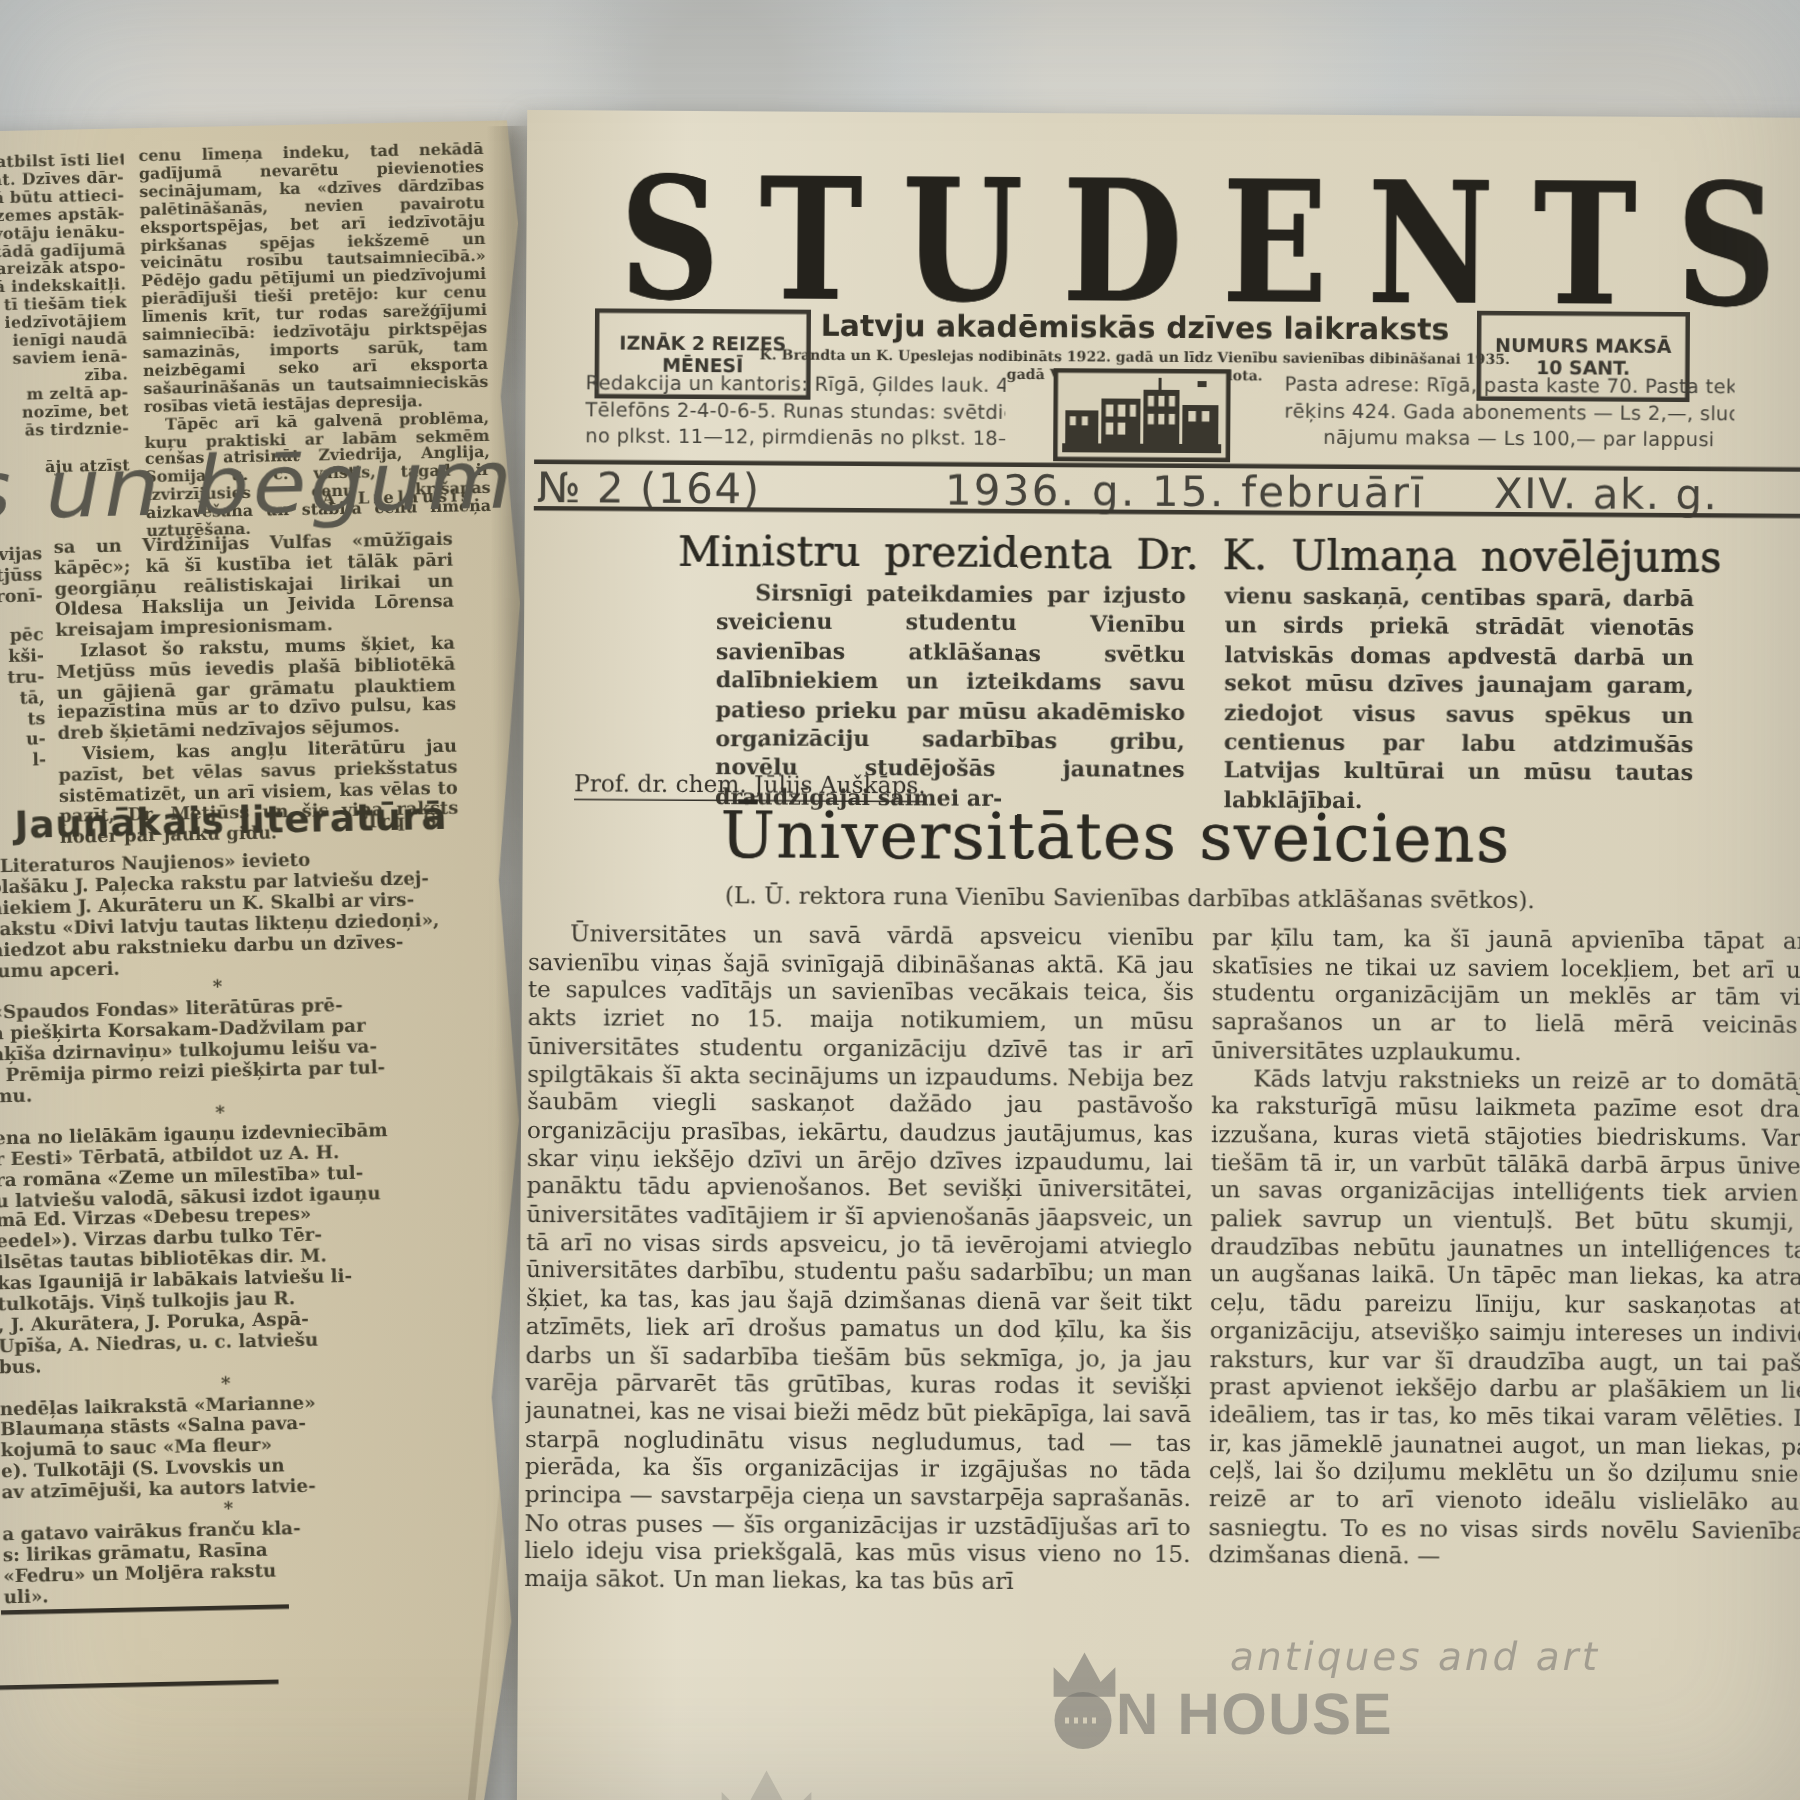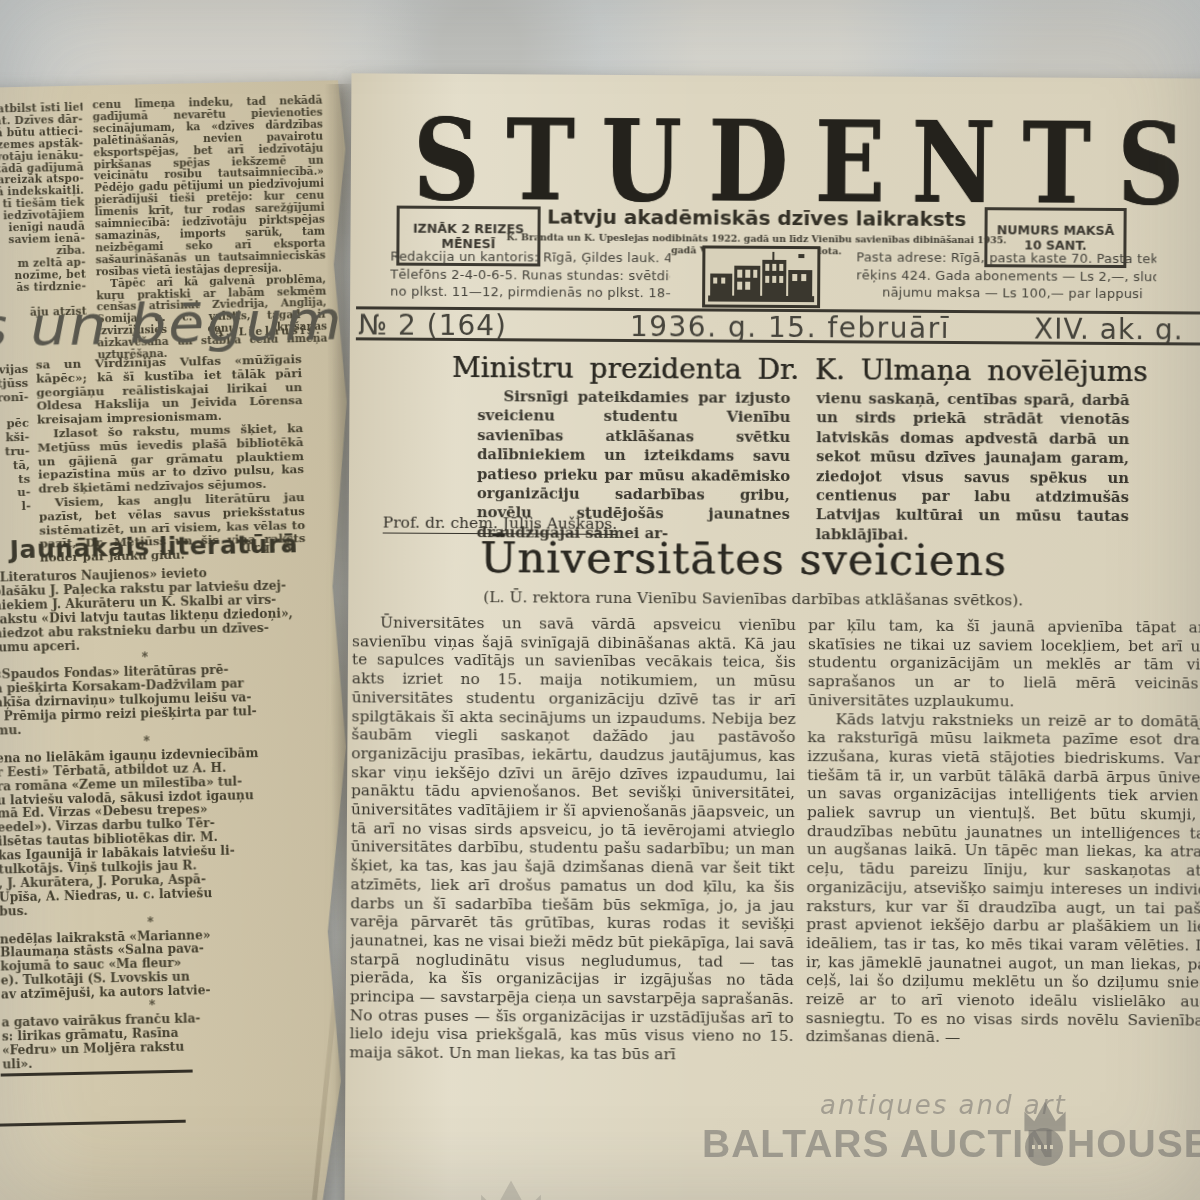--- a/index.html
+++ b/index.html
@@ -77,21 +77,21 @@
   #addr-l{left:40px;top:174px;width:280px;}
   #addr-r{left:506px;top:172px;width:300px;}
   #addr-r .ln:last-child{text-indent:26px;}
   #bldg{position:absolute;left:352px;top:170px;}
   .hrule{position:absolute;left:6px;width:866px;height:2.5px;background:#3a372f;}
   #rule-a{top:233px;} #rule-b{top:264px;}
   #issue-no{position:absolute;left:8px;top:235px;font-family:"DejaVu Sans",sans-serif;
     font-size:28px;color:#46443c;letter-spacing:1px;}
   #issue-date{position:absolute;left:230px;top:235px;width:420px;text-align:center;
     font-family:"DejaVu Sans",sans-serif;font-size:28px;color:#46443c;letter-spacing:1.5px;}
-  #issue-year{position:absolute;left:684px;top:235px;font-family:"DejaVu Sans",sans-serif;
+  #issue-year{position:absolute;left:646px;top:235px;font-family:"DejaVu Sans",sans-serif;
     font-size:28px;color:#46443c;letter-spacing:1px;}
   #h1a{position:absolute;left:90px;top:277px;width:720px;text-align:center;
     font-size:28px;color:#2c2a23;word-spacing:7px;text-shadow:.4px 0 0 currentColor;}
   #a1cols{position:absolute;left:128px;top:312px;width:652px;display:flex;gap:26px;}
   .a1col{width:313px;font-size:14.8px;line-height:19.4px;font-weight:bold;
     text-align:justify;color:#3b382f;}
   .a1col p{margin:0;}
   #a1cols .a1col:first-child p{text-indent:26px;}
   #byline{position:absolute;left:34px;top:440px;font-size:15.5px;color:#34312a;
     border-bottom:1.6px solid #34312a;padding-bottom:1px;}
@@ -293,21 +293,20 @@
       <div class="bodycol" id="bcol2">
           <p>par ķīlu tam, ka šī jaunā apvienība tāpat ar cieņu skatīsies ne tikai uz saviem locekļiem, bet arī uz citām studentu organizācijām un meklēs ar tām vislabāko saprašanos un ar to lielā mērā veicinās mūsu ūniversitātes uzplaukumu.</p>
           <p class="ind">Kāds latvju rakstnieks un reizē ar to domātājs saka, ka raksturīgā mūsu laikmeta pazīme esot draudzības izzušana, kuras vietā stājoties biedriskums. Varbūt tas tiešām tā ir, un varbūt tālākā darbā ārpus ūniversitātes un savas organizācijas intelliģents tiek arvien vairāk paliek savrup un vientuļš. Bet būtu skumji, ja šīs draudzības nebūtu jaunatnes un intelliģences tapšanas un augšanas laikā. Un tāpēc man liekas, ka atrast tādu ceļu, tādu pareizu līniju, kur saskaņotas atsevišķo organizāciju, atsevišķo saimju intereses un individuellais raksturs, kur var šī draudzība augt, un tai pašā reizē prast apvienot iekšējo darbu ar plašākiem un lielākiem ideāliem, tas ir tas, ko mēs tikai varam vēlēties. Dziļums ir, kas jāmeklē jaunatnei augot, un man liekas, pareizais ceļš, lai šo dziļumu meklētu un šo dziļumu sniegtu, un reizē ar to arī vienoto ideālu vislielāko augstumu sasniegtu. To es no visas sirds novēlu Savienībai viņas dzimšanas dienā. —</p>
         </div>
     </div>
   </div>
 
   <div id="wm">
     <div id="wm-top">antiques and art</div>
     <div id="wm-main">
-      <span>BALTARS AUCTI</span>
       <span id="wm-o">
         <span id="wm-circle"></span>
         <svg id="wm-crown" width="56" height="34" viewBox="0 0 60 38">
           <path d="M7 36 L7 14 L18 25 L30 3 L42 25 L53 14 L53 36 Z" fill="rgba(118,116,110,.58)"></path>
         </svg>
       </span>
       <span>N HOUSE</span>
     </div>
   </div>
   <svg id="wm2" width="78" height="40" viewBox="0 0 60 30">

